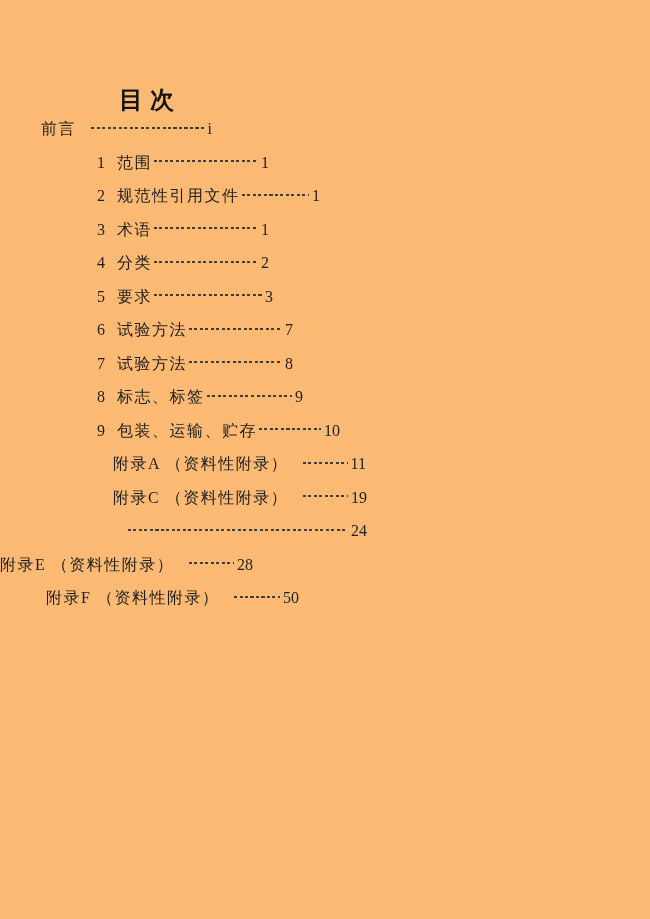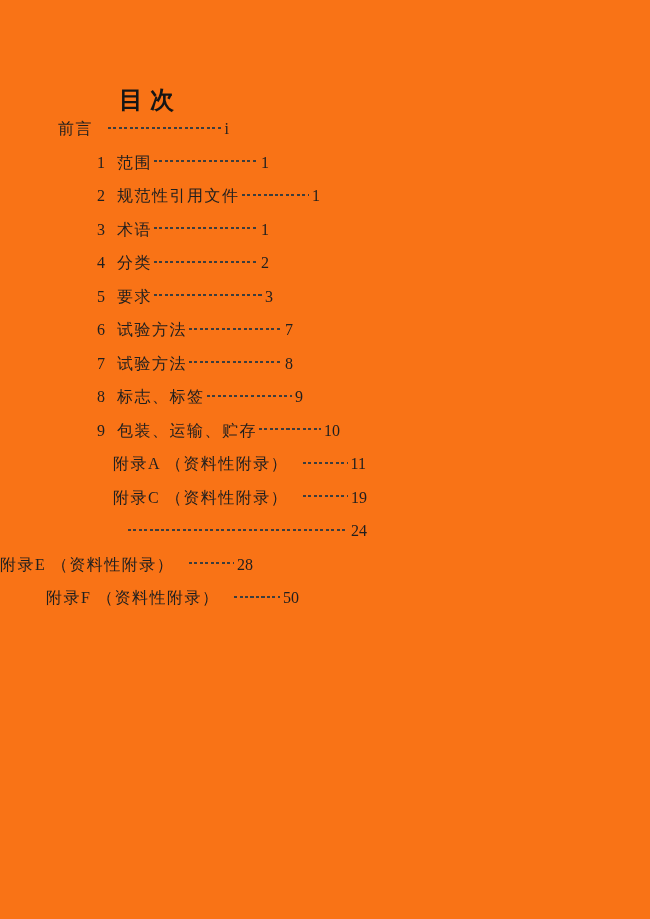--- a/index.html
+++ b/index.html
@@ -11,21 +11,21 @@
     height: 919px;
     background: #ffffff;
     font-family: "Liberation Serif", "DejaVu Serif", serif;
     color: #1f1f1f;
     position: relative;
     overflow: hidden;
   }
   .page {
     position: absolute;
     inset: 0;
-    background: #f97316;
+    background: #fdba74;
   }
   .doc-title {
     position: absolute;
     left: 119px;
     top: 84px;
     font-size: 24px;
     font-weight: bold;
     letter-spacing: 7px;
     color: #151515;
     white-space: nowrap;
@@ -69,21 +69,21 @@
 </style>
 </head>
 <body>
 
 <div class="page">
 
   <div class="doc-title">目次</div>
 
   <div class="toc">
 
-    <div class="row" style="margin-left:58px;width:171px">
+    <div class="row" style="margin-left:41px;width:171px">
       <span class="label">前言</span>
       <span class="leader gap"></span>
       <span class="pg">i</span>
     </div>
 
     <div class="row" style="margin-left:97px;width:172px">
       <span class="num">1</span>
       <span class="label">范围</span>
       <span class="leader"></span>
       <span class="pg">1</span>

